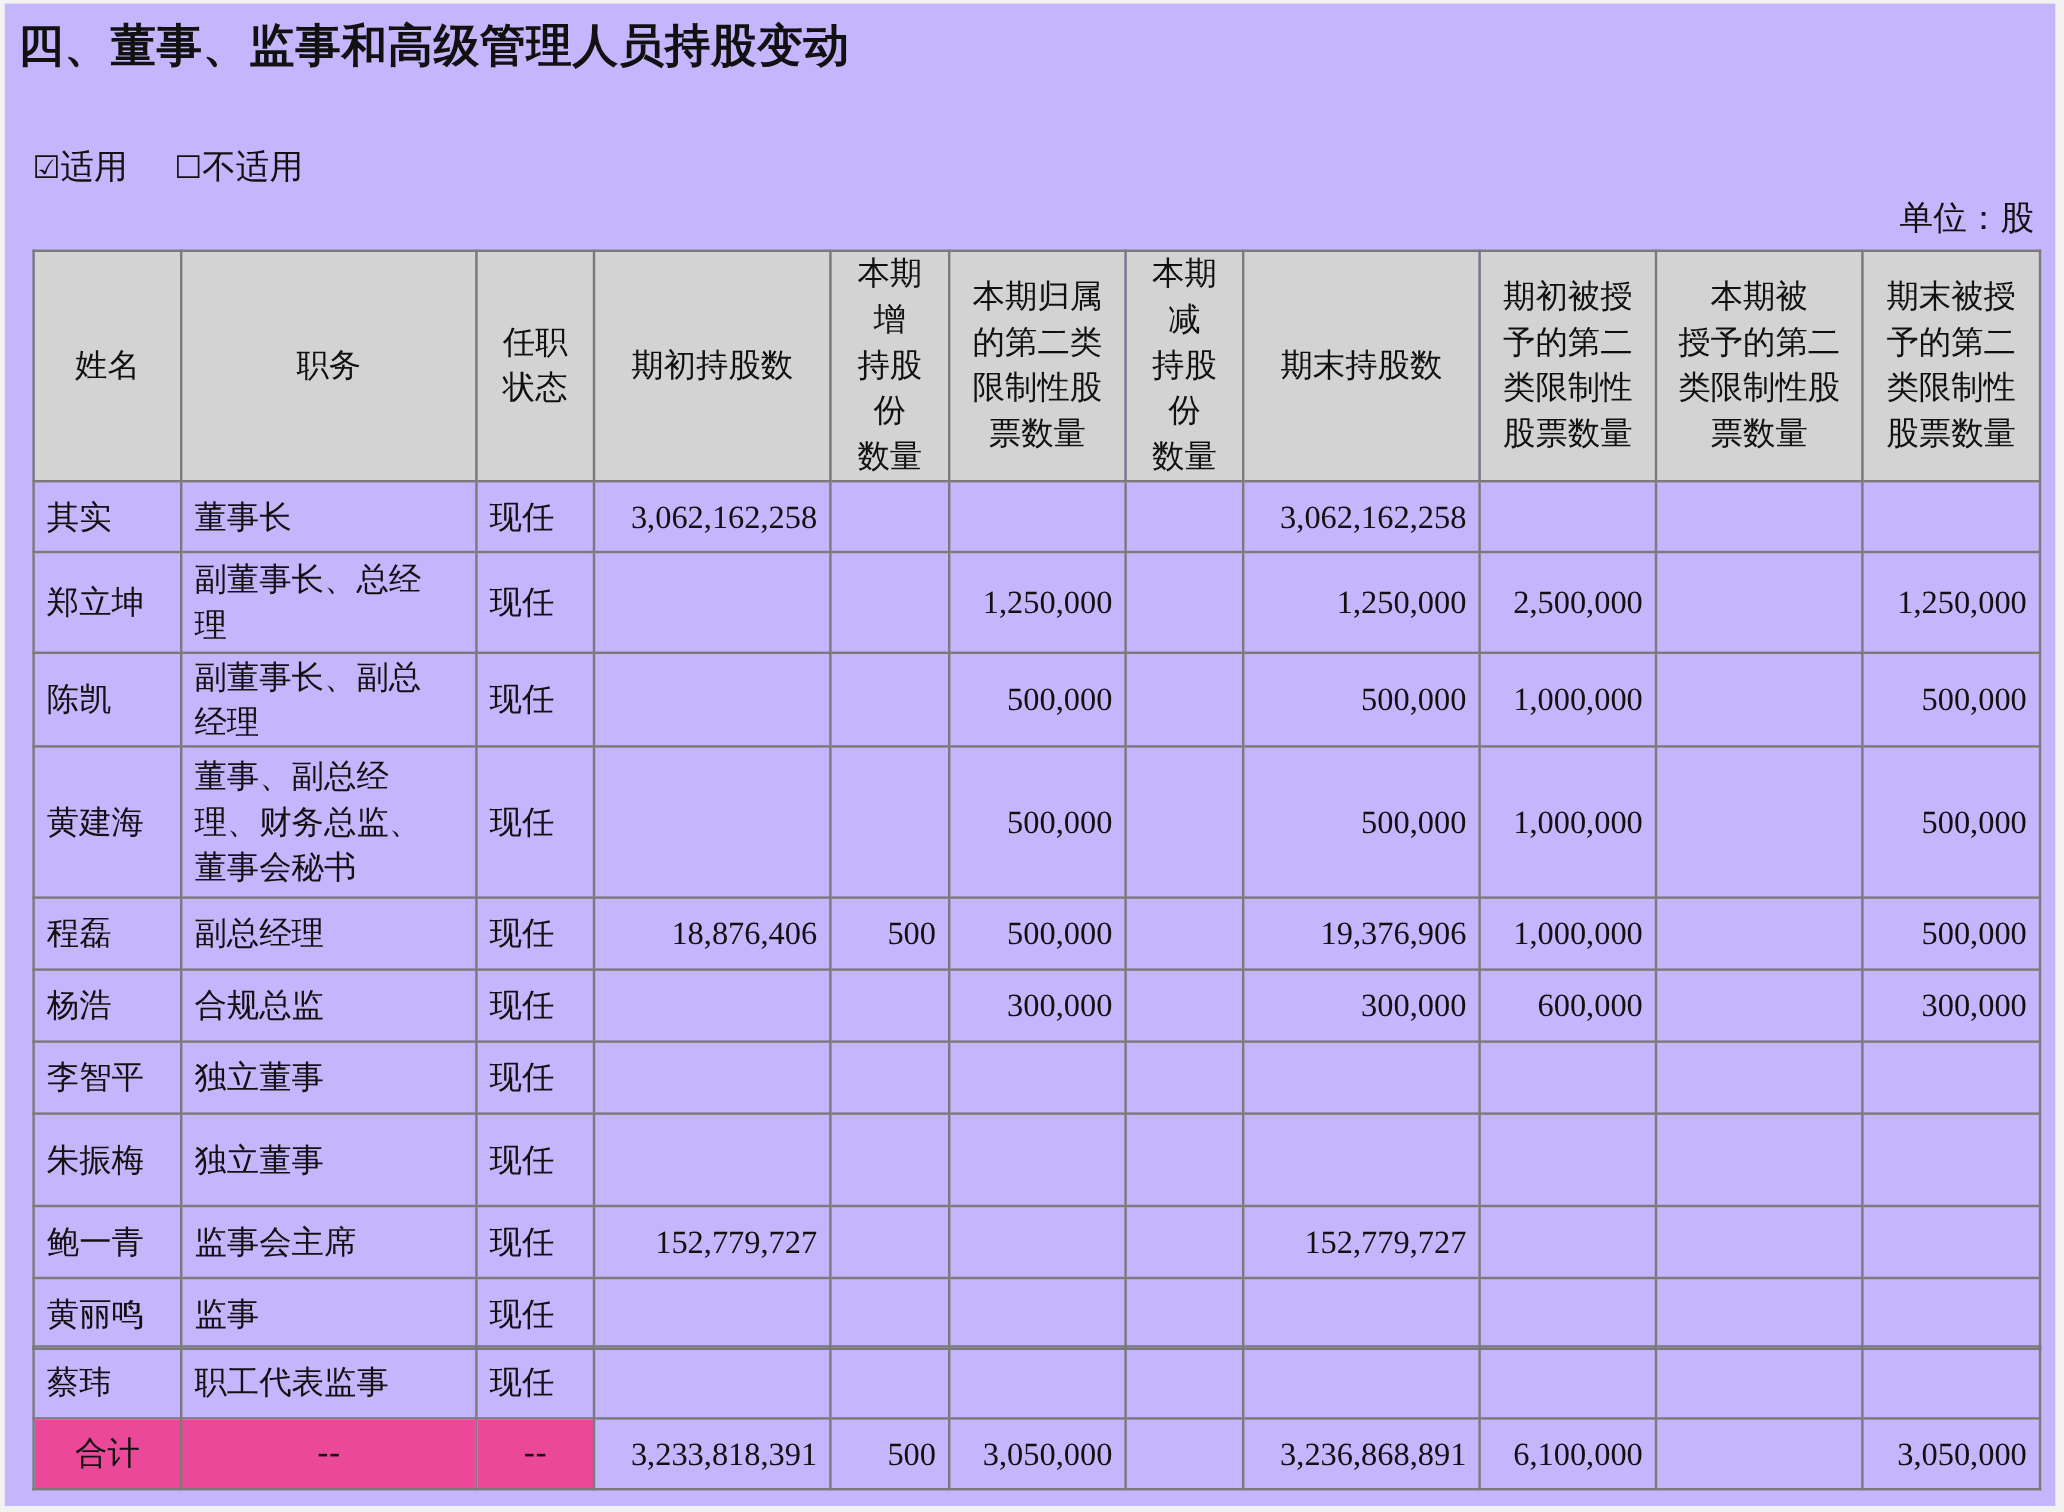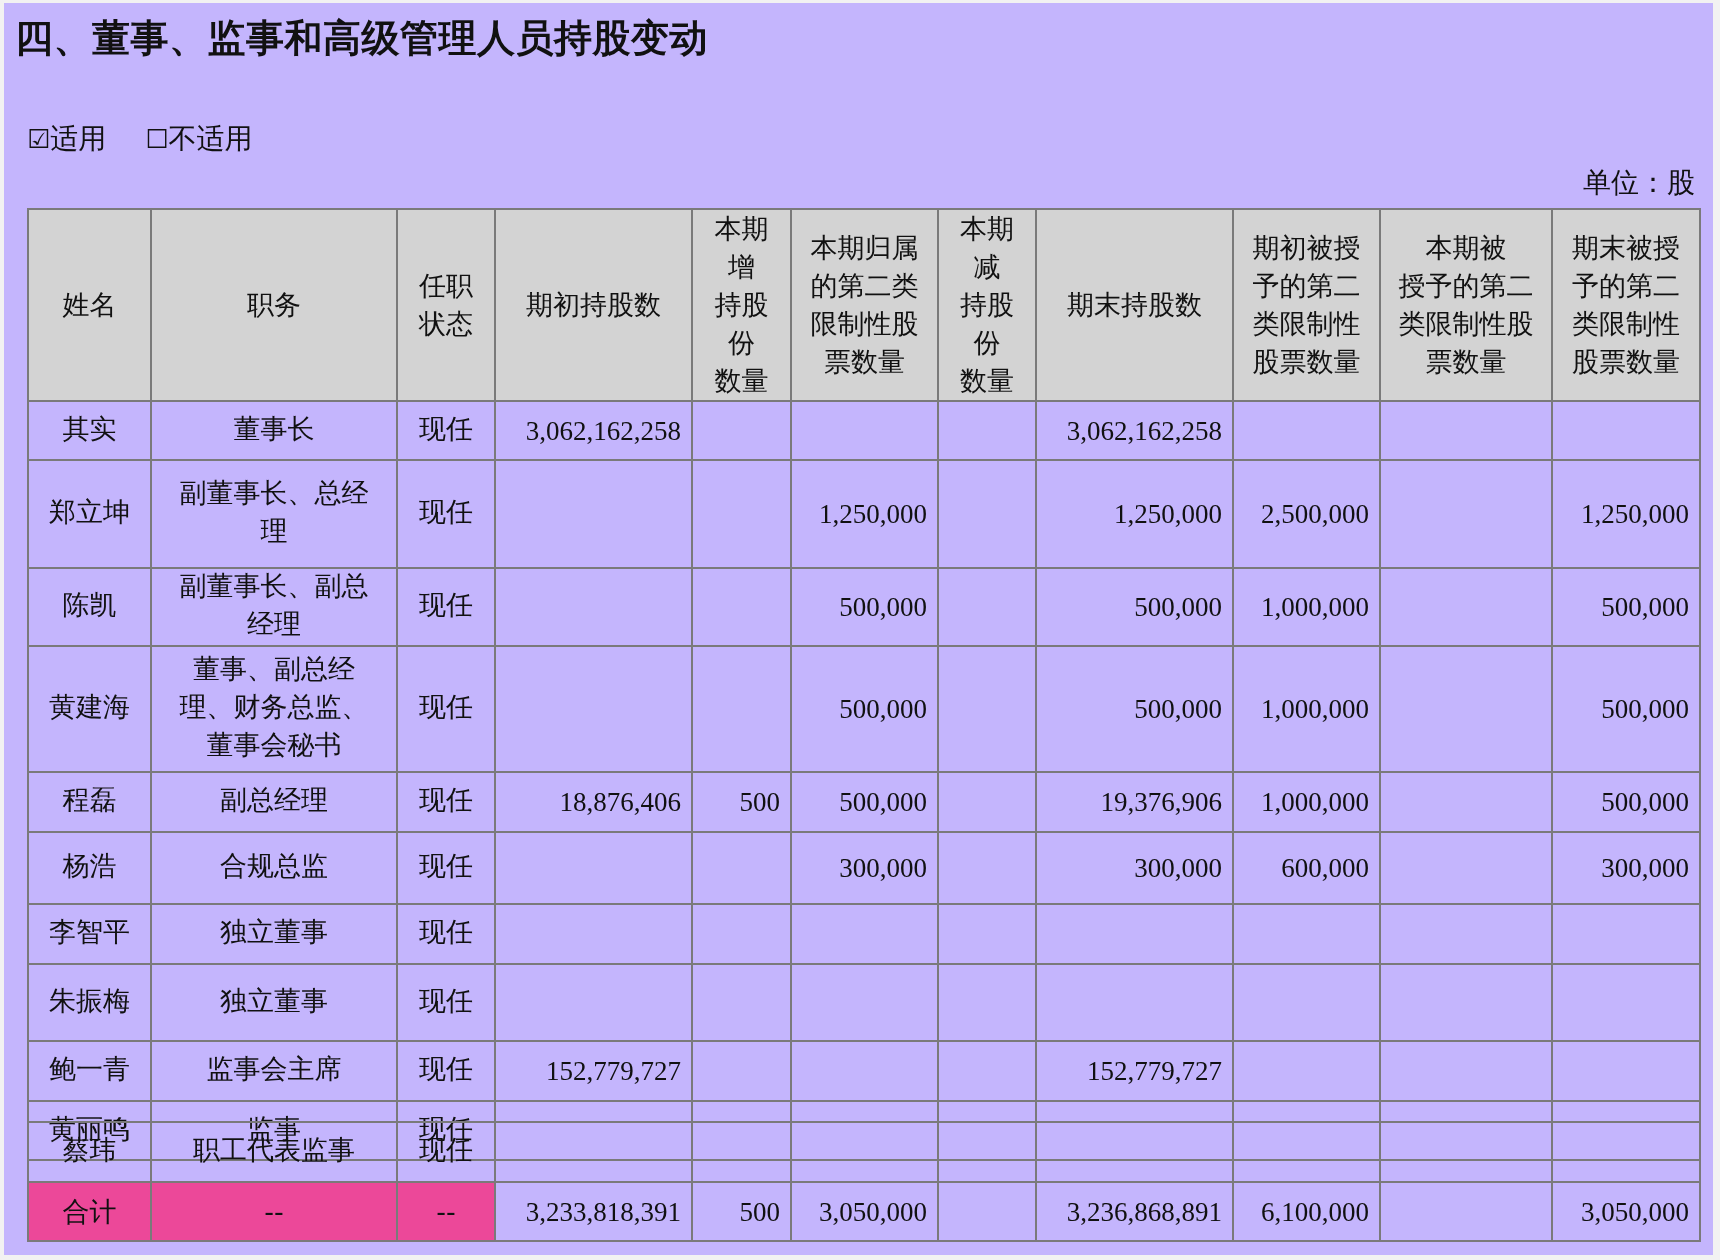--- a/index.html
+++ b/index.html
@@ -34,21 +34,21 @@
   table.grid {
     position: absolute; left: 27px; border-collapse: collapse; table-layout: fixed;
   }
   table.grid td {
     border: 2px solid #7a7a7a; padding: 0 10px; font-size: 27px;
     line-height: 38px; vertical-align: middle; overflow: hidden;
   }
   .t1 { top: 208px; }
   .t2 { top: 1121px; border-radius: 20px; }
   td.hdr { background: #d3d3d3; text-align: center; white-space: pre-line; padding: 0 4px; }
-  td.txt { text-align: center; white-space: pre-line; font-family: Liberation Mono, monospace; font-size: 26px; margin-left: 28px; }
+  td.txt { text-align: left; white-space: pre-line; font-family: Liberation Sans, sans-serif; font-size: 26px; margin-left: 28px; }
   td.num { text-align: right; font-size: 27px; }
   td.total-label { background: #ec4899; text-align: center; font-family: "DejaVu Sans", sans-serif; font-size: 26px; }
   td.hdr { font-family: "DejaVu Sans", sans-serif; font-size: 26px; }
   .scroll-strip {
     position: absolute; right: 0; top: 0; width: 7px; height: 1260px; background: #f2f2f2;
   }
 </style>
 </head>
 <body>
 
@@ -114,21 +114,21 @@
         <td class="txt">现任</td>
         <td class="num">3,062,162,258</td>
         <td class="num"></td>
         <td class="num"></td>
         <td class="num"></td>
         <td class="num">3,062,162,258</td>
         <td class="num"></td>
         <td class="num"></td>
         <td class="num"></td>
       </tr>
-      <tr style="height: 108px;">
+      <tr style="height: 84px;">
         <td class="txt">郑立坤</td>
         <td class="txt">副董事长、总经
 理</td>
         <td class="txt">现任</td>
         <td class="num"></td>
         <td class="num"></td>
         <td class="num">1,250,000</td>
         <td class="num"></td>
         <td class="num">1,250,000</td>
         <td class="num">2,500,000</td>
@@ -170,21 +170,21 @@
         <td class="txt">现任</td>
         <td class="num">18,876,406</td>
         <td class="num">500</td>
         <td class="num">500,000</td>
         <td class="num"></td>
         <td class="num">19,376,906</td>
         <td class="num">1,000,000</td>
         <td class="num"></td>
         <td class="num">500,000</td>
       </tr>
-      <tr style="height: 72px;">
+      <tr style="height: 60px;">
         <td class="txt">杨浩</td>
         <td class="txt">合规总监</td>
         <td class="txt">现任</td>
         <td class="num"></td>
         <td class="num"></td>
         <td class="num">300,000</td>
         <td class="num"></td>
         <td class="num">300,000</td>
         <td class="num">600,000</td>
         <td class="num"></td>

